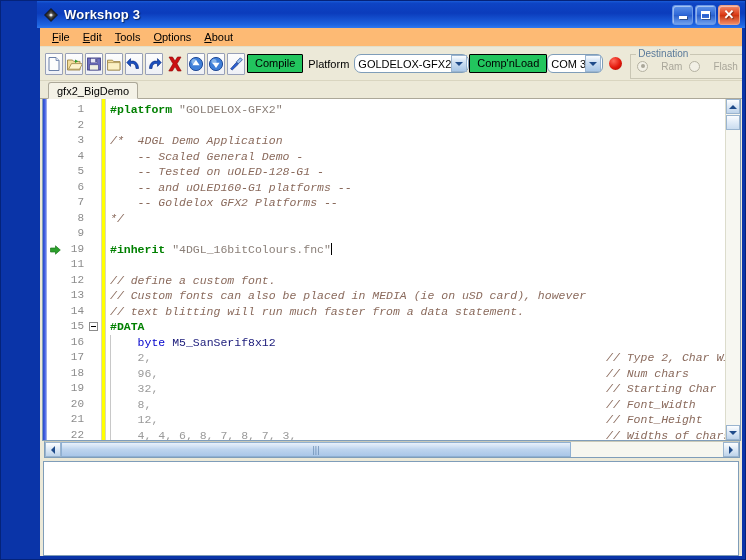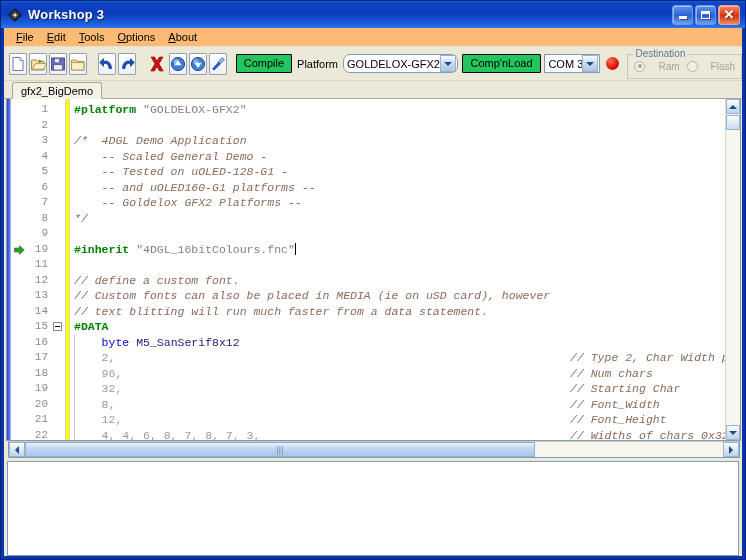--- a/index.html
+++ b/index.html
@@ -13,20 +13,21 @@
 
   
   #app-window {
     position: absolute;
     left: 0; top: 0;
     width: 746px; height: 560px;
     background: #0a34a8;
     border: 1px solid #05237a;
     display: flex;
     flex-direction: column;
+    padding-left: 36px;
   }
 
   
   #title-bar {
     height: 27px;
     flex: 0 0 27px;
     background: linear-gradient(180deg,#1a5cd8 0%, #0e44c4 8%, #0b3cbc 45%, #1d63e0 88%, #2f78f0 100%);
     display: flex;
     align-items: center;
     padding: 0 3px 0 6px;
@@ -154,21 +155,21 @@
     width: 16px; height: 17px;
     margin: 0 1px 0 0;
     background: linear-gradient(180deg,#fbfdff 0%,#cfe0f2 40%,#a8c6e6 100%);
     border: 1px solid #9ab4cf;
     display: flex; align-items: center; justify-content: center;
     flex: 0 0 16px;
   }
   .chev { width:0;height:0;border-left:4px solid transparent;border-right:4px solid transparent;border-top:4px solid #1f4b8a; }
 
   #combo-platform { width: 130px; border-radius: 7px; }
-  #combo-com { width: 56px; }
+  #combo-com { width: 56px; border-radius: 6px; }
 
   .led {
     width: 13px; height: 13px; border-radius: 50%;
     background: radial-gradient(circle at 35% 30%, #ff6a5a 0%, #e2170b 55%, #a00c04 100%);
     margin: 0 6px;
     flex: 0 0 13px;
   }
 
   #dest-group {
     position: relative;

